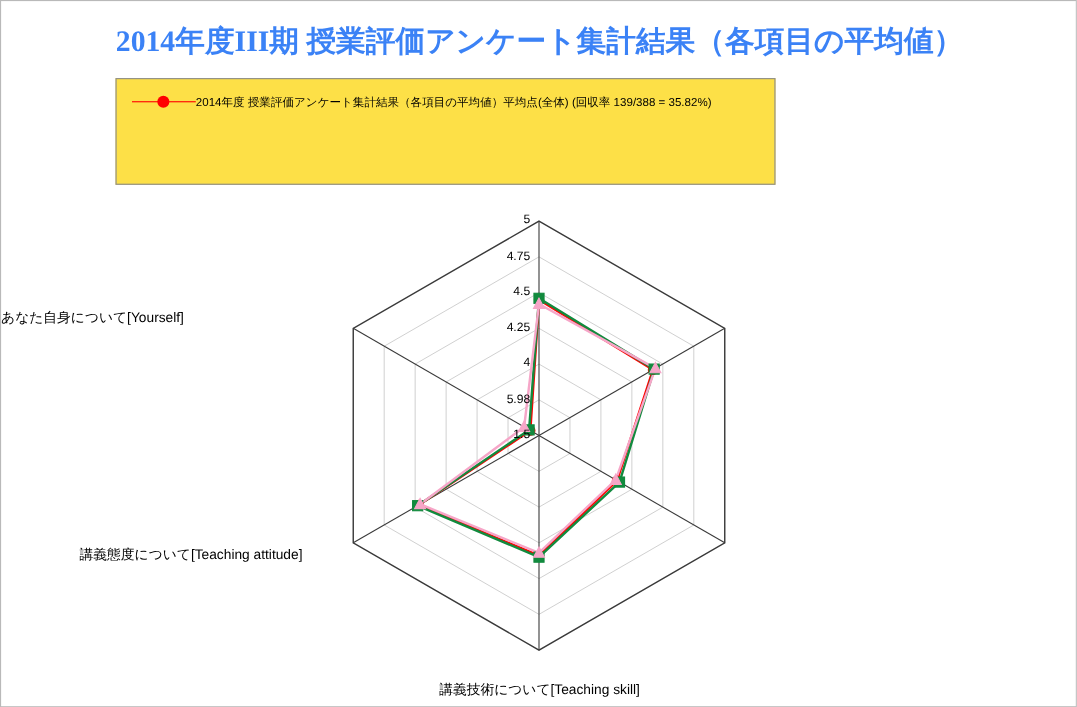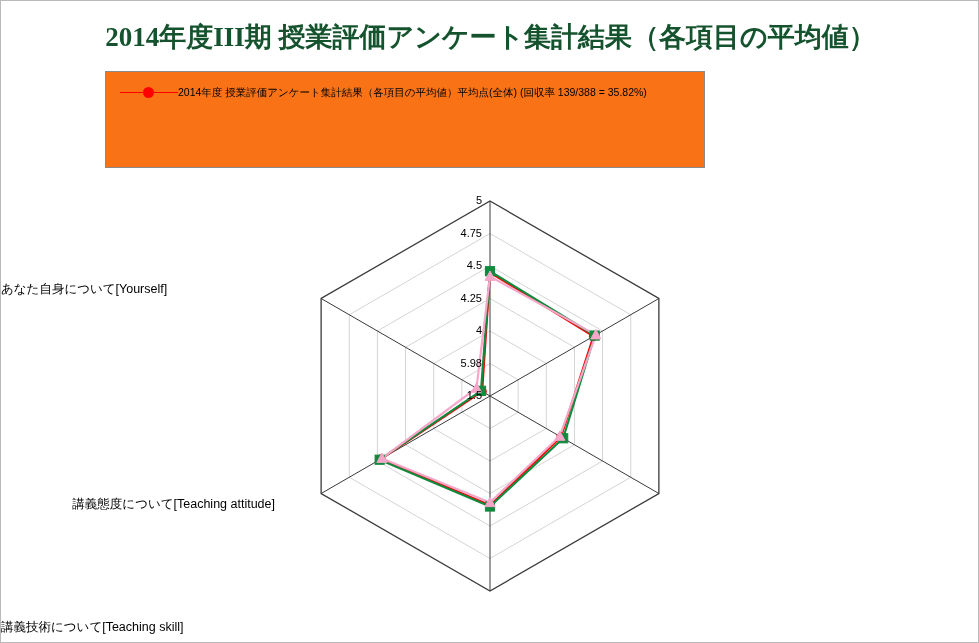--- a/index.html
+++ b/index.html
@@ -21,32 +21,32 @@
   }
   #chart-title {
     position: absolute;
     top: 18px;
     left: 0;
     width: 979px;
     text-align: center;
     font-family: "Liberation Serif", serif;
     font-weight: bold;
     font-size: 27px;
-    color: #14532d;
+    color: #3b82f6;
     letter-spacing: 0px;
   }
   #legend-box {
     position: absolute;
     left: 104px;
     top: 70px;
     width: 600px;
     height: 97px;
     border: 1px solid #8a8a8a;
     box-sizing: border-box;
-    background: #f97316;
+    background: #fde047;
     padding: 6px 0 0 0;
   }
   .legend-row {
     display: flex;
     align-items: center;
     height: 29px;
     padding-left: 14px;
   }
   .legend-mark {
     position: relative;
@@ -154,21 +154,21 @@
         <rect x="374.07" y="279.10" width="9.2" height="9.2" fill="#128a3e" stroke="#128a3e"></rect>
         <rect x="475.39" y="210.20" width="9.2" height="9.2" fill="#128a3e" stroke="#128a3e"></rect>
         <polygon points="489,95 484,104.4 494,104.4" fill="#f6a6c8" stroke="#f6a6c8"></polygon>
         <polygon points="594.8283043424584,153.49999999999997 589.8283043424584,162.89999999999998 599.8283043424584,162.89999999999998" fill="#f6a6c8" stroke="#f6a6c8"></polygon>
         <polygon points="558.8016475450257,254.9 553.8016475450257,264.3 563.8016475450257,264.3" fill="#f6a6c8" stroke="#f6a6c8"></polygon>
         <polygon points="489,321.20000000000005 484,330.6 494,330.6" fill="#f6a6c8" stroke="#f6a6c8"></polygon>
         <polygon points="380.9200296077021,277.00000000000006 375.9200296077021,286.40000000000003 385.9200296077021,286.40000000000003" fill="#f6a6c8" stroke="#f6a6c8"></polygon>
         <polygon points="475.49000370096275,206.79999999999998 470.49000370096275,216.2 480.49000370096275,216.2" fill="#f6a6c8" stroke="#f6a6c8"></polygon>
       </svg>
 
-    <div class="axis-label" id="lab3" style="top: 443px; left: 0px; width: 979px; text-align: left; transform: translateX(0px);">講義技術について[Teaching skill]</div>
+    <div class="axis-label" id="lab3" style="top: 443px; left: 0px; width: 979px; text-align: center; transform: translateX(0px);">講義技術について[Teaching skill]</div>
     <div class="axis-label" id="lab4" style="top: 319.5px; left: 0px; width: 274px; text-align: right;">講義態度について[Teaching attitude]</div>
     <div class="axis-label" id="lab5" style="top: 104.5px; left: 0px; width: 274px; text-align: left;">あなた自身について[Yourself]</div>
 
     <div class="tick-label" id="tick0" style="left: 431px; top: 18px; width: 50px;">5</div>
     <div class="tick-label" id="tick1" style="left: 431px; top: 50.5px; width: 50px;">4.75</div>
     <div class="tick-label" id="tick2" style="left: 431px; top: 83px; width: 50px;">4.5</div>
     <div class="tick-label" id="tick3" style="left: 431px; top: 115.5px; width: 50px;">4.25</div>
     <div class="tick-label" id="tick4" style="left: 431px; top: 148px; width: 50px;">4</div>
     <div class="tick-label" id="tick5" style="left: 431px; top: 180.5px; width: 50px;">5.98</div>
     <div class="tick-label" id="tick6" style="left: 431px; top: 213px; width: 50px;">1.5</div>

